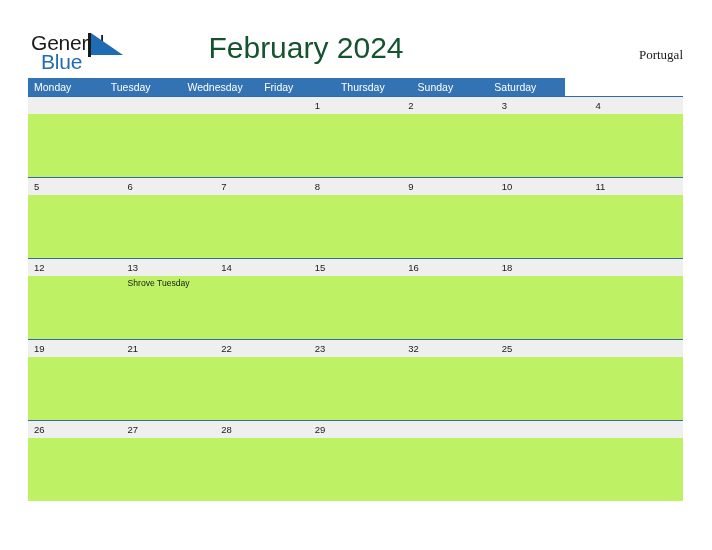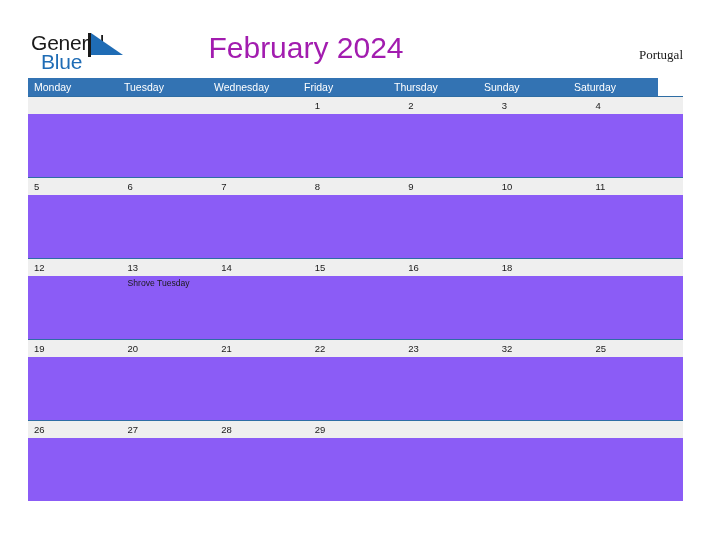--- a/index.html
+++ b/index.html
@@ -71,21 +71,21 @@
     height: 22px;
   }
 
   .title {
     position: absolute;
     left: 0;
     top: 31px;
     width: 612px;
     text-align: center;
     font-size: 30px;
-    color: #a21caf;
+    color: #14532d;
     font-family: "Liberation Sans", sans-serif;
   }
 
   .country {
     position: absolute;
     right: 29px;
     top: 47px;
     font-size: 13px;
     color: #1a1a1a;
     font-family: Liberation Serif, serif;
@@ -94,21 +94,21 @@
   
   .calendar {
     position: absolute;
     left: 28px;
     top: 78px;
     width: 655px;
   }
 
   .weekday-row {
     display: flex;
-    width: 630px;
+    width: 537px;
     height: 18px;
     background: #3373b3;
   }
   .weekday-cell {
     width: 93.571px;
     height: 18px;
     box-sizing: border-box;
     padding-left: 6px;
     color: #ffffff;
     font-size: 10.5px;
@@ -142,21 +142,21 @@
     line-height: 17px;
     color: #1a1a1a;
     font-family: "Liberation Sans", sans-serif;
     white-space: nowrap;
     overflow: hidden;
   }
   .week-body {
     display: flex;
     width: 655px;
     height: 63px;
-    background: #8b5cf6;
+    background: #bef264;
   }
   .event-cell {
     width: 93.571px;
     height: 63px;
     box-sizing: border-box;
     padding-left: 6px;
     padding-top: 2px;
     font-size: 8.6px;
     line-height: 11px;
     color: #1a1a1a;
@@ -262,21 +262,20 @@
             <div class="event-cell"></div>
             <div class="event-cell"></div>
             <div class="event-cell"></div>
             <div class="event-cell"></div>
             <div class="event-cell"></div>
           </div>
         </div>
         <div class="week">
           <div class="week-datebar">
             <div class="date-cell">19</div>
-            <div class="date-cell">20</div>
             <div class="date-cell">21</div>
             <div class="date-cell">22</div>
             <div class="date-cell">23</div>
             <div class="date-cell">32</div>
             <div class="date-cell">25</div>
           </div>
           <div class="week-body">
             <div class="event-cell"></div>
             <div class="event-cell"></div>
             <div class="event-cell"></div>

